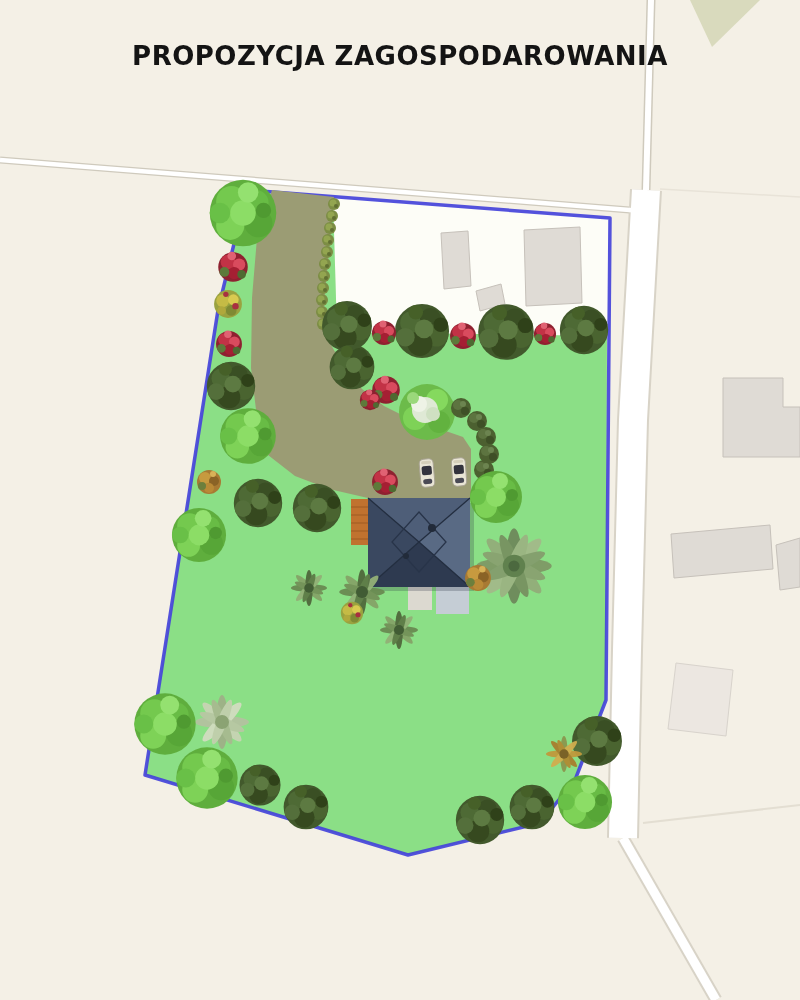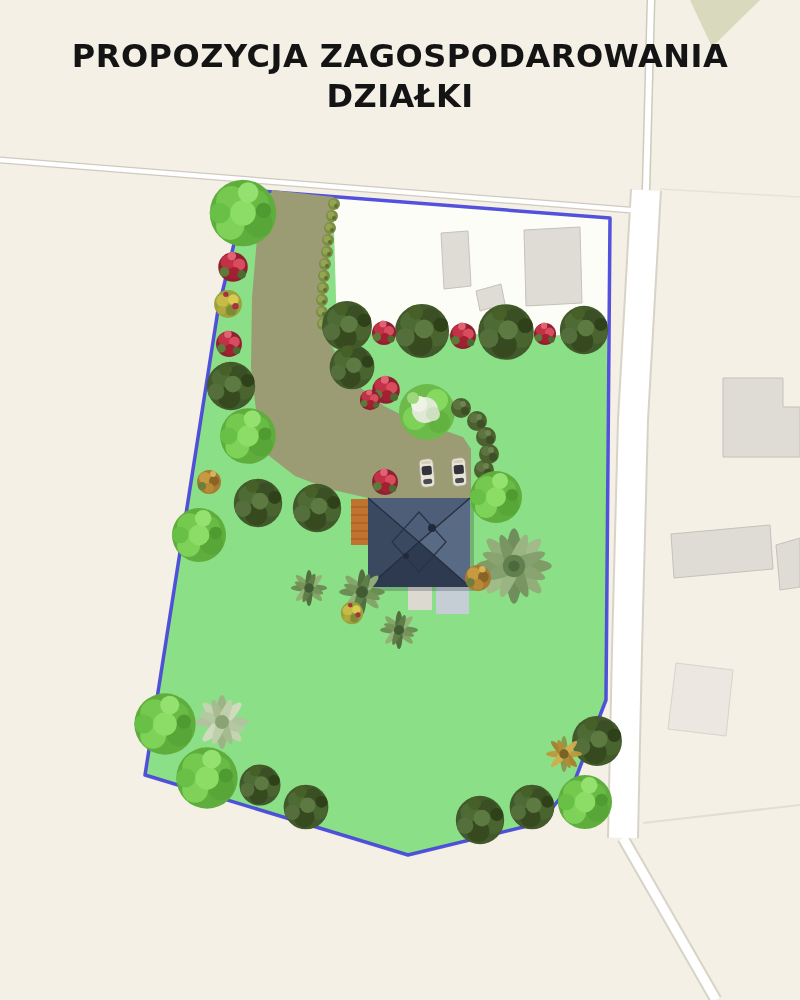--- a/index.html
+++ b/index.html
@@ -1,33 +1,32 @@
 <!DOCTYPE html>
 <html><head>
 <meta charset="utf-8">
 <style>
   html,body{margin:0;padding:0;}
   body{width:800px;height:1000px;overflow:hidden;font-family:"DejaVu Sans",sans-serif;}
   .stage{position:relative;width:800px;height:1000px;background:#f4f0e6;}
   .stage svg{position:absolute;left:0;top:0;}
   .title{
     position:absolute;left:0;top:36px;width:100%;
-    text-align:center;font-weight:bold;font-size:32px;line-height:40px;
+    text-align:center;font-weight:bold;font-size:26px;line-height:40px;
     letter-spacing:.5px;color:#141414;z-index:5;
     font-family:"DejaVu Sans","Liberation Sans",sans-serif;
   }
 </style>
 </head>
 <body>
 
 <div class="stage">
 
   <div class="title">
     <div>PROPOZYCJA ZAGOSPODAROWANIA</div>
-    <div>DZIAŁKI</div>
   </div>
 
   <svg width="800" height="1000" viewBox="0 0 800 1000" xmlns="http://www.w3.org/2000/svg">
 
     <defs>
 
       <g id="t-dark">
         <circle r="26" fill="#42592c"></circle>
         <circle cx="-10" cy="-8" r="11" fill="#4e6a35"></circle>
         <circle cx="8" cy="-12" r="10" fill="#3a4f24"></circle>

